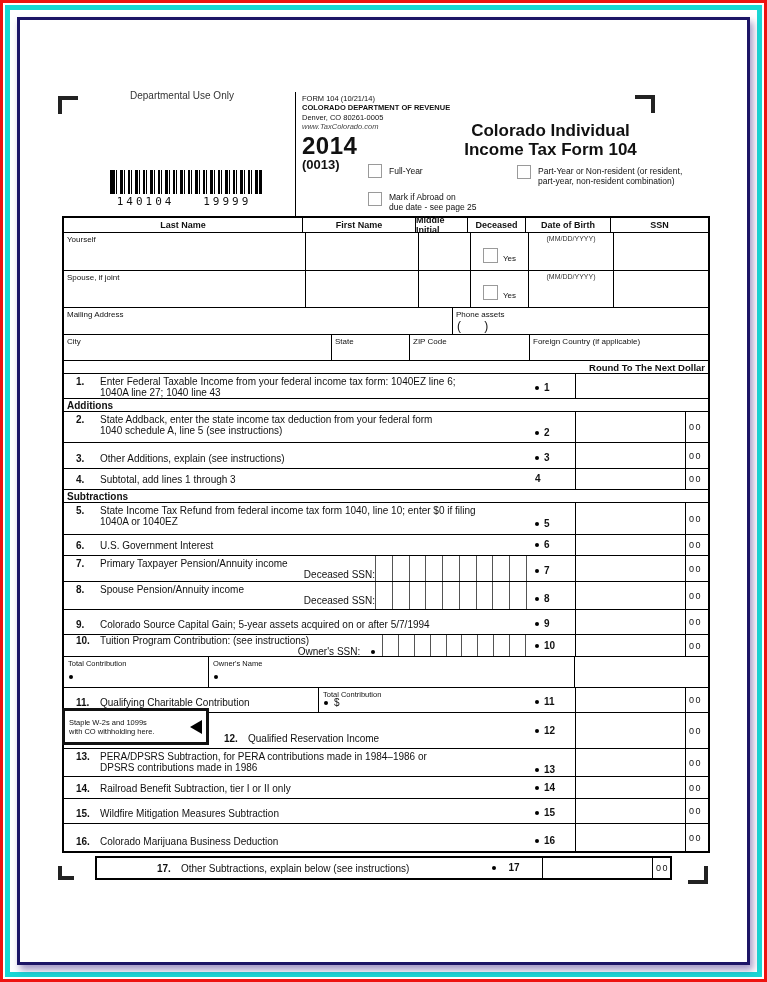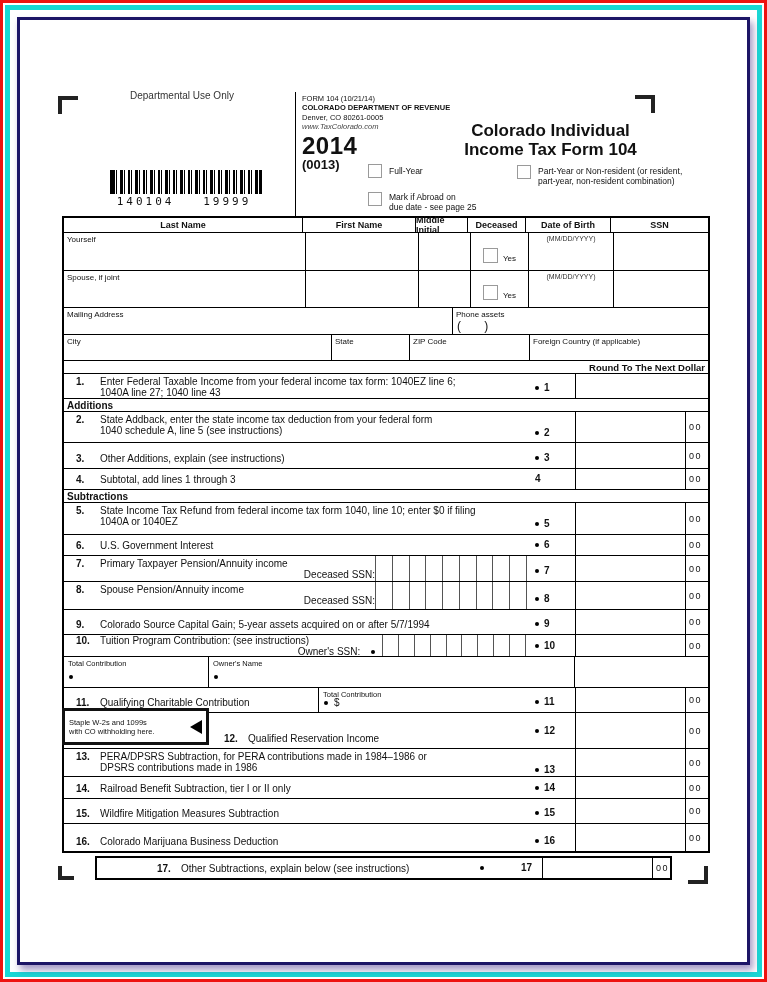--- a/index.html
+++ b/index.html
@@ -71,21 +71,21 @@
   .cdot{position:absolute;left:5px;bottom:5px;}
   .mid{width:217px;border-left:1px solid #000;position:relative;font-size:7.5px;padding:2px 0 0 4px;box-sizing:border-box;}
   .mid .money{position:absolute;left:5px;bottom:4px;font-size:10px;display:flex;gap:6px;align-items:flex-end;}
   
   .staple{position:absolute;left:-2px;top:-5px;width:147px;height:37px;border:3px solid #111;background:#fff;z-index:3;box-sizing:border-box;display:flex;align-items:center;padding:0 4px;gap:12px;}
   .staple .txt{font-size:7.5px;line-height:1.2;flex:1;}
   .tri-left{width:0;height:0;border-top:7px solid transparent;border-bottom:7px solid transparent;border-right:12px solid #000;}
   
   .l17{left:75px;top:836px;width:577px;height:24px;border:2px solid #000;box-sizing:border-box;display:flex;background:#fff;}
   .l17 .lbl{padding-left:60px;}
-  .l17 .numzone{width:62px;justify-content:space-between;padding-right:10px;gap:12px;}
+  .l17 .numzone{width:62px;justify-content:center;padding-right:10px;gap:12px;}
   .l17 .cents{width:18px;}
 </style>
 </head>
 <body>
 
 <div class="w1"></div>
 <div class="cyan"></div>
 <div class="w2"></div>
 
 <div class="page">

